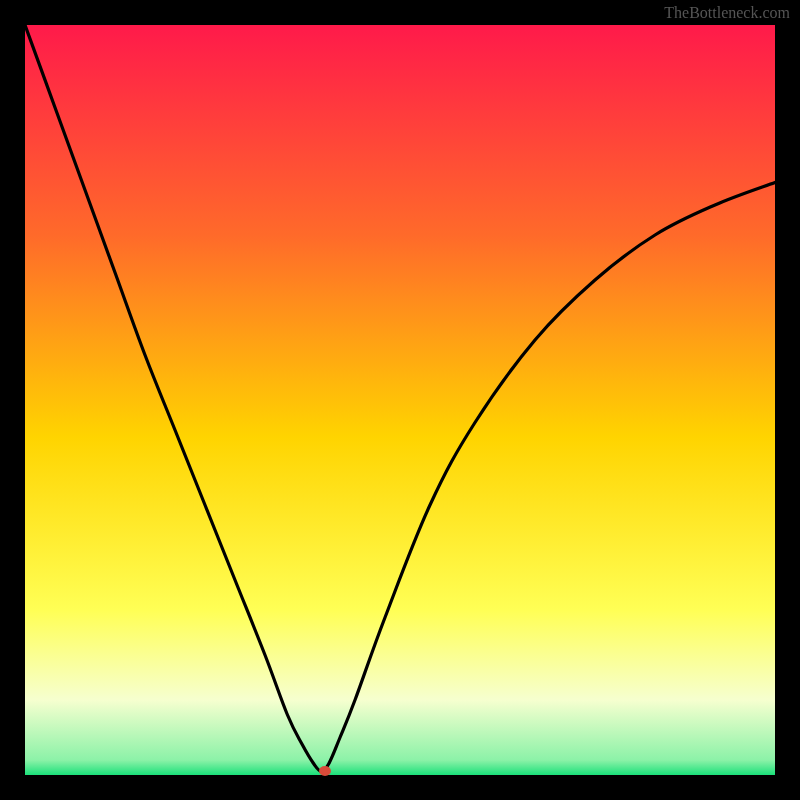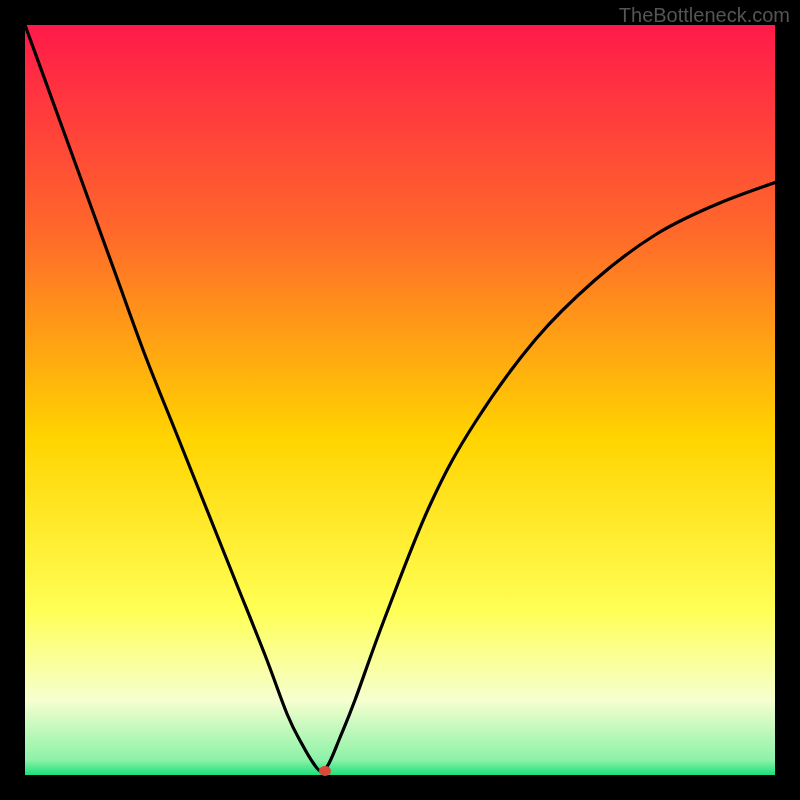--- a/index.html
+++ b/index.html
@@ -9,23 +9,24 @@
     background: #000;
     position: relative;
     overflow: hidden;
     font-family: Arial, sans-serif;
   }
   .watermark {
     position: absolute;
     top: 4px;
     right: 10px;
     color: #555;
-    font-size: 20px;
+    font-size: 16px;
     font-weight: 500;
     z-index: 10;
+    font-family: Liberation Serif, serif;
   }
   .plot-frame {
     position: absolute;
     left: 25px;
     top: 25px;
     width: 750px;
     height: 750px;
     background: #000;
   }
   .plot-area {

